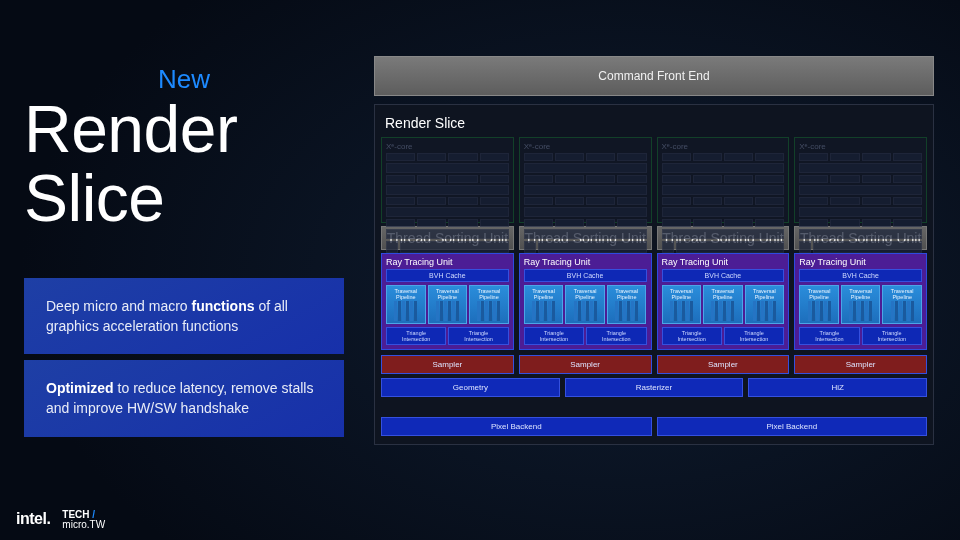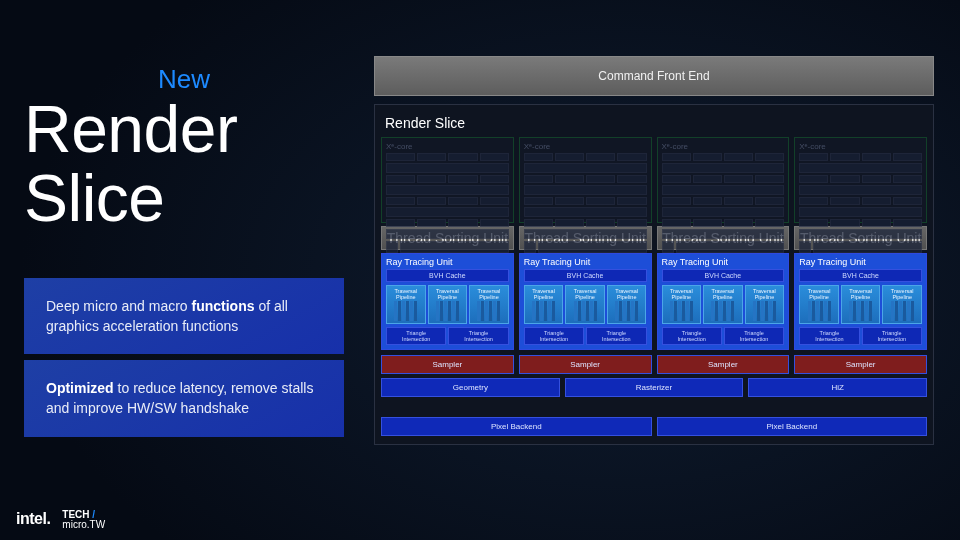--- a/index.html
+++ b/index.html
@@ -105,21 +105,21 @@
 
   .thread-sort {
     background: linear-gradient(#666666, #505050);
     color: #e8e8e8;
     font-size: 14px;
     text-align: center;
     padding: 3px 0;
     border: 1px solid #777;
   }
   .rt-unit {
-    background: #1d4ed8;
+    background: #4c1d95;
     border: 1px solid #2e4ae0;
     padding: 3px 4px 4px 4px;
   }
   .rt-title {
     color: #ffffff;
     font-size: 9px;
     font-weight: 500;
     margin-bottom: 2px;
   }
   .bvh {

